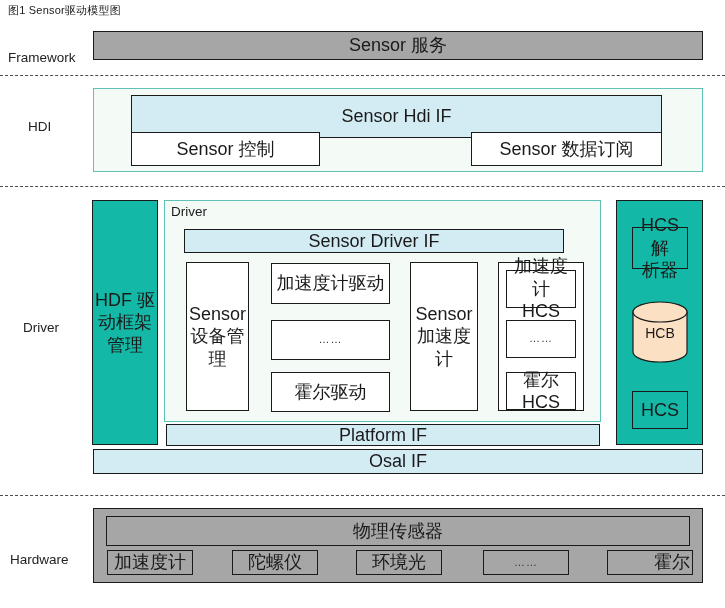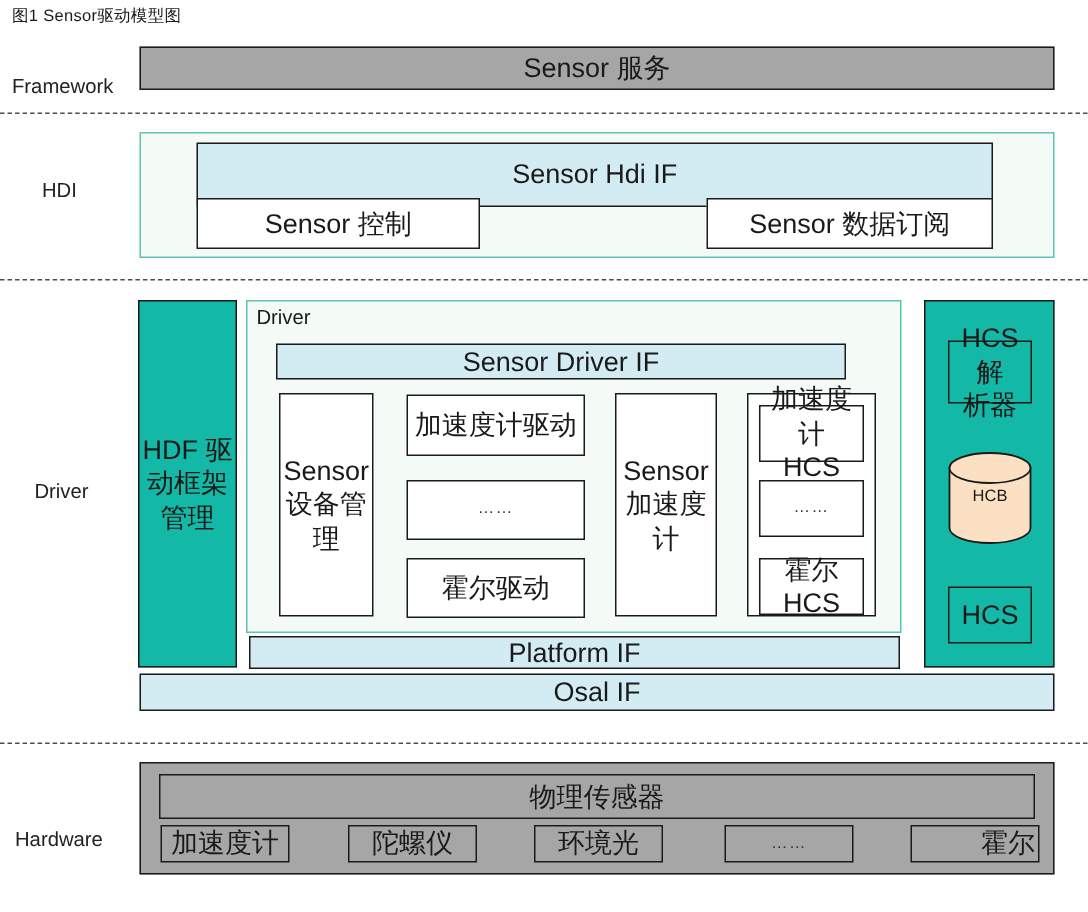--- a/index.html
+++ b/index.html
@@ -77,21 +77,21 @@
 
   
   .cylinder {
     position: absolute;
   }
   .cylinder svg { display: block; }
   .cyl-text {
     position: absolute;
     left: 0; right: 0;
     text-align: center;
-    font-size: 11px;
+    font-size: 14px;
     color: #1a1a1a;
   }
   .multiline { flex-direction: column; }
 </style>
 </head>
 <body>
 
 <div id="canvas">
 
   <div class="abs caption">图1 Sensor驱动模型图</div>

